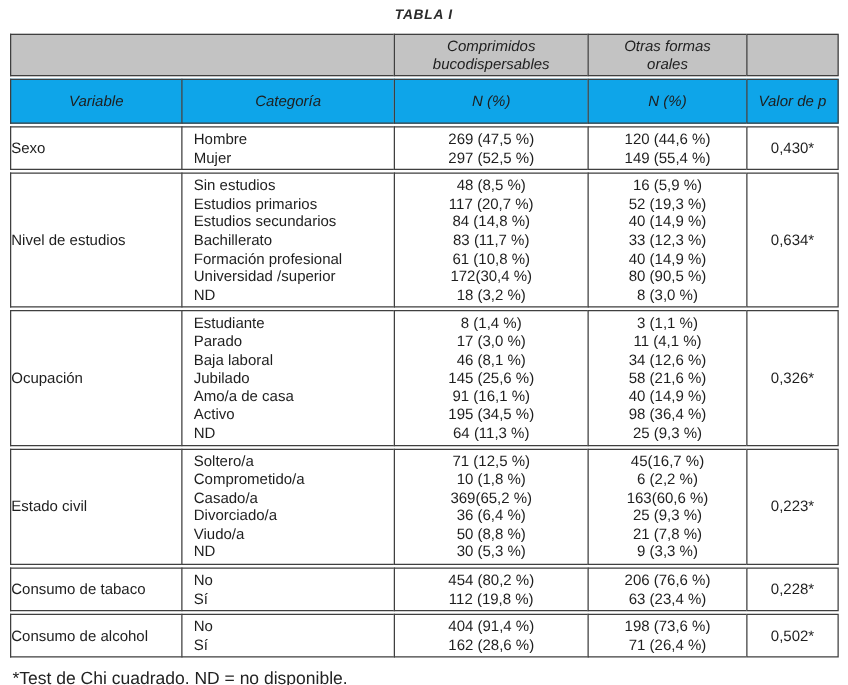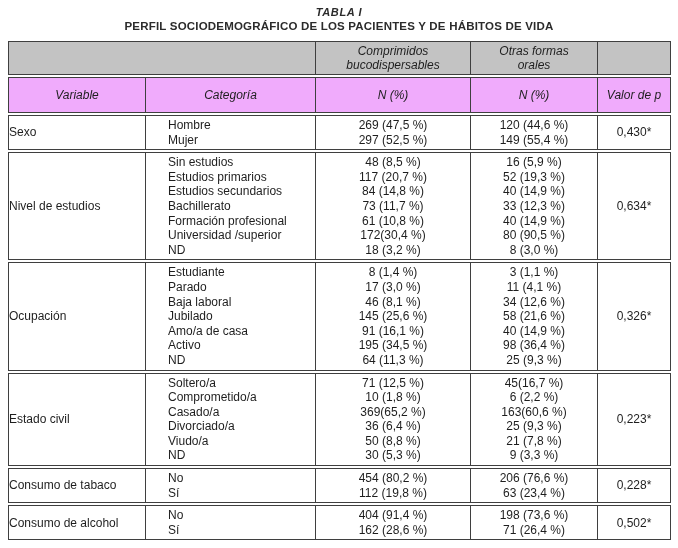--- a/index.html
+++ b/index.html
@@ -55,46 +55,45 @@
   tr td:last-child { border-right-width: 1.5px; }
 
   tr.hdr1 td {
     background: #c3c3c3;
     font-style: italic;
     text-align: center;
     height: 31px;
     line-height: 14px;
   }
   tr.hdr2 td {
-    background: #f0abfc;
+    background: #0ea5e9;
     font-style: italic;
     text-align: center;
     height: 36px;
     padding: 1px 4px;
   }
   .grp-narrow { display: inline-block; max-width: 92px; }
   .grp-wide   { display: inline-block; max-width: 145px; }
 
   td.c1 { text-align: left; padding-left: 0; }
-  td.c2 { text-align: left; padding-left: 22px; }
+  td.c2 { text-align: left; padding-left: 9px; }
   td.c3, td.c4, td.c5 { text-align: center; }
 
   .footnote {
     margin: 6px 0 0 10px;
     font-size: 14px;
     color: #222222;
   }
 </style>
 </head>
 <body>
 
 <div class="page">
 
   <div class="title1">TABLA I</div>
-  <div class="title2">PERFIL SOCIODEMOGRÁFICO DE LOS PACIENTES Y DE HÁBITOS DE VIDA</div>
 
   <table class="main">
     <colgroup>
       <col style="width:137px">
       <col style="width:170px">
       <col style="width:155px">
       <col style="width:127px">
       <col style="width:74px">
     </colgroup>
     <tbody>
@@ -140,21 +139,21 @@
             <div>Estudios secundarios</div>
             <div>Bachillerato</div>
             <div>Formación profesional</div>
             <div>Universidad /superior</div>
             <div>ND</div>
           </td>
           <td class="c3">
             <div>48 (8,5 %)</div>
             <div>117 (20,7 %)</div>
             <div>84 (14,8 %)</div>
-            <div>73 (11,7 %)</div>
+            <div>83 (11,7 %)</div>
             <div>61 (10,8 %)</div>
             <div>172(30,4 %)</div>
             <div>18 (3,2 %)</div>
           </td>
           <td class="c4">
             <div>16 (5,9 %)</div>
             <div>52 (19,3 %)</div>
             <div>40 (14,9 %)</div>
             <div>33 (12,3 %)</div>
             <div>40 (14,9 %)</div>

